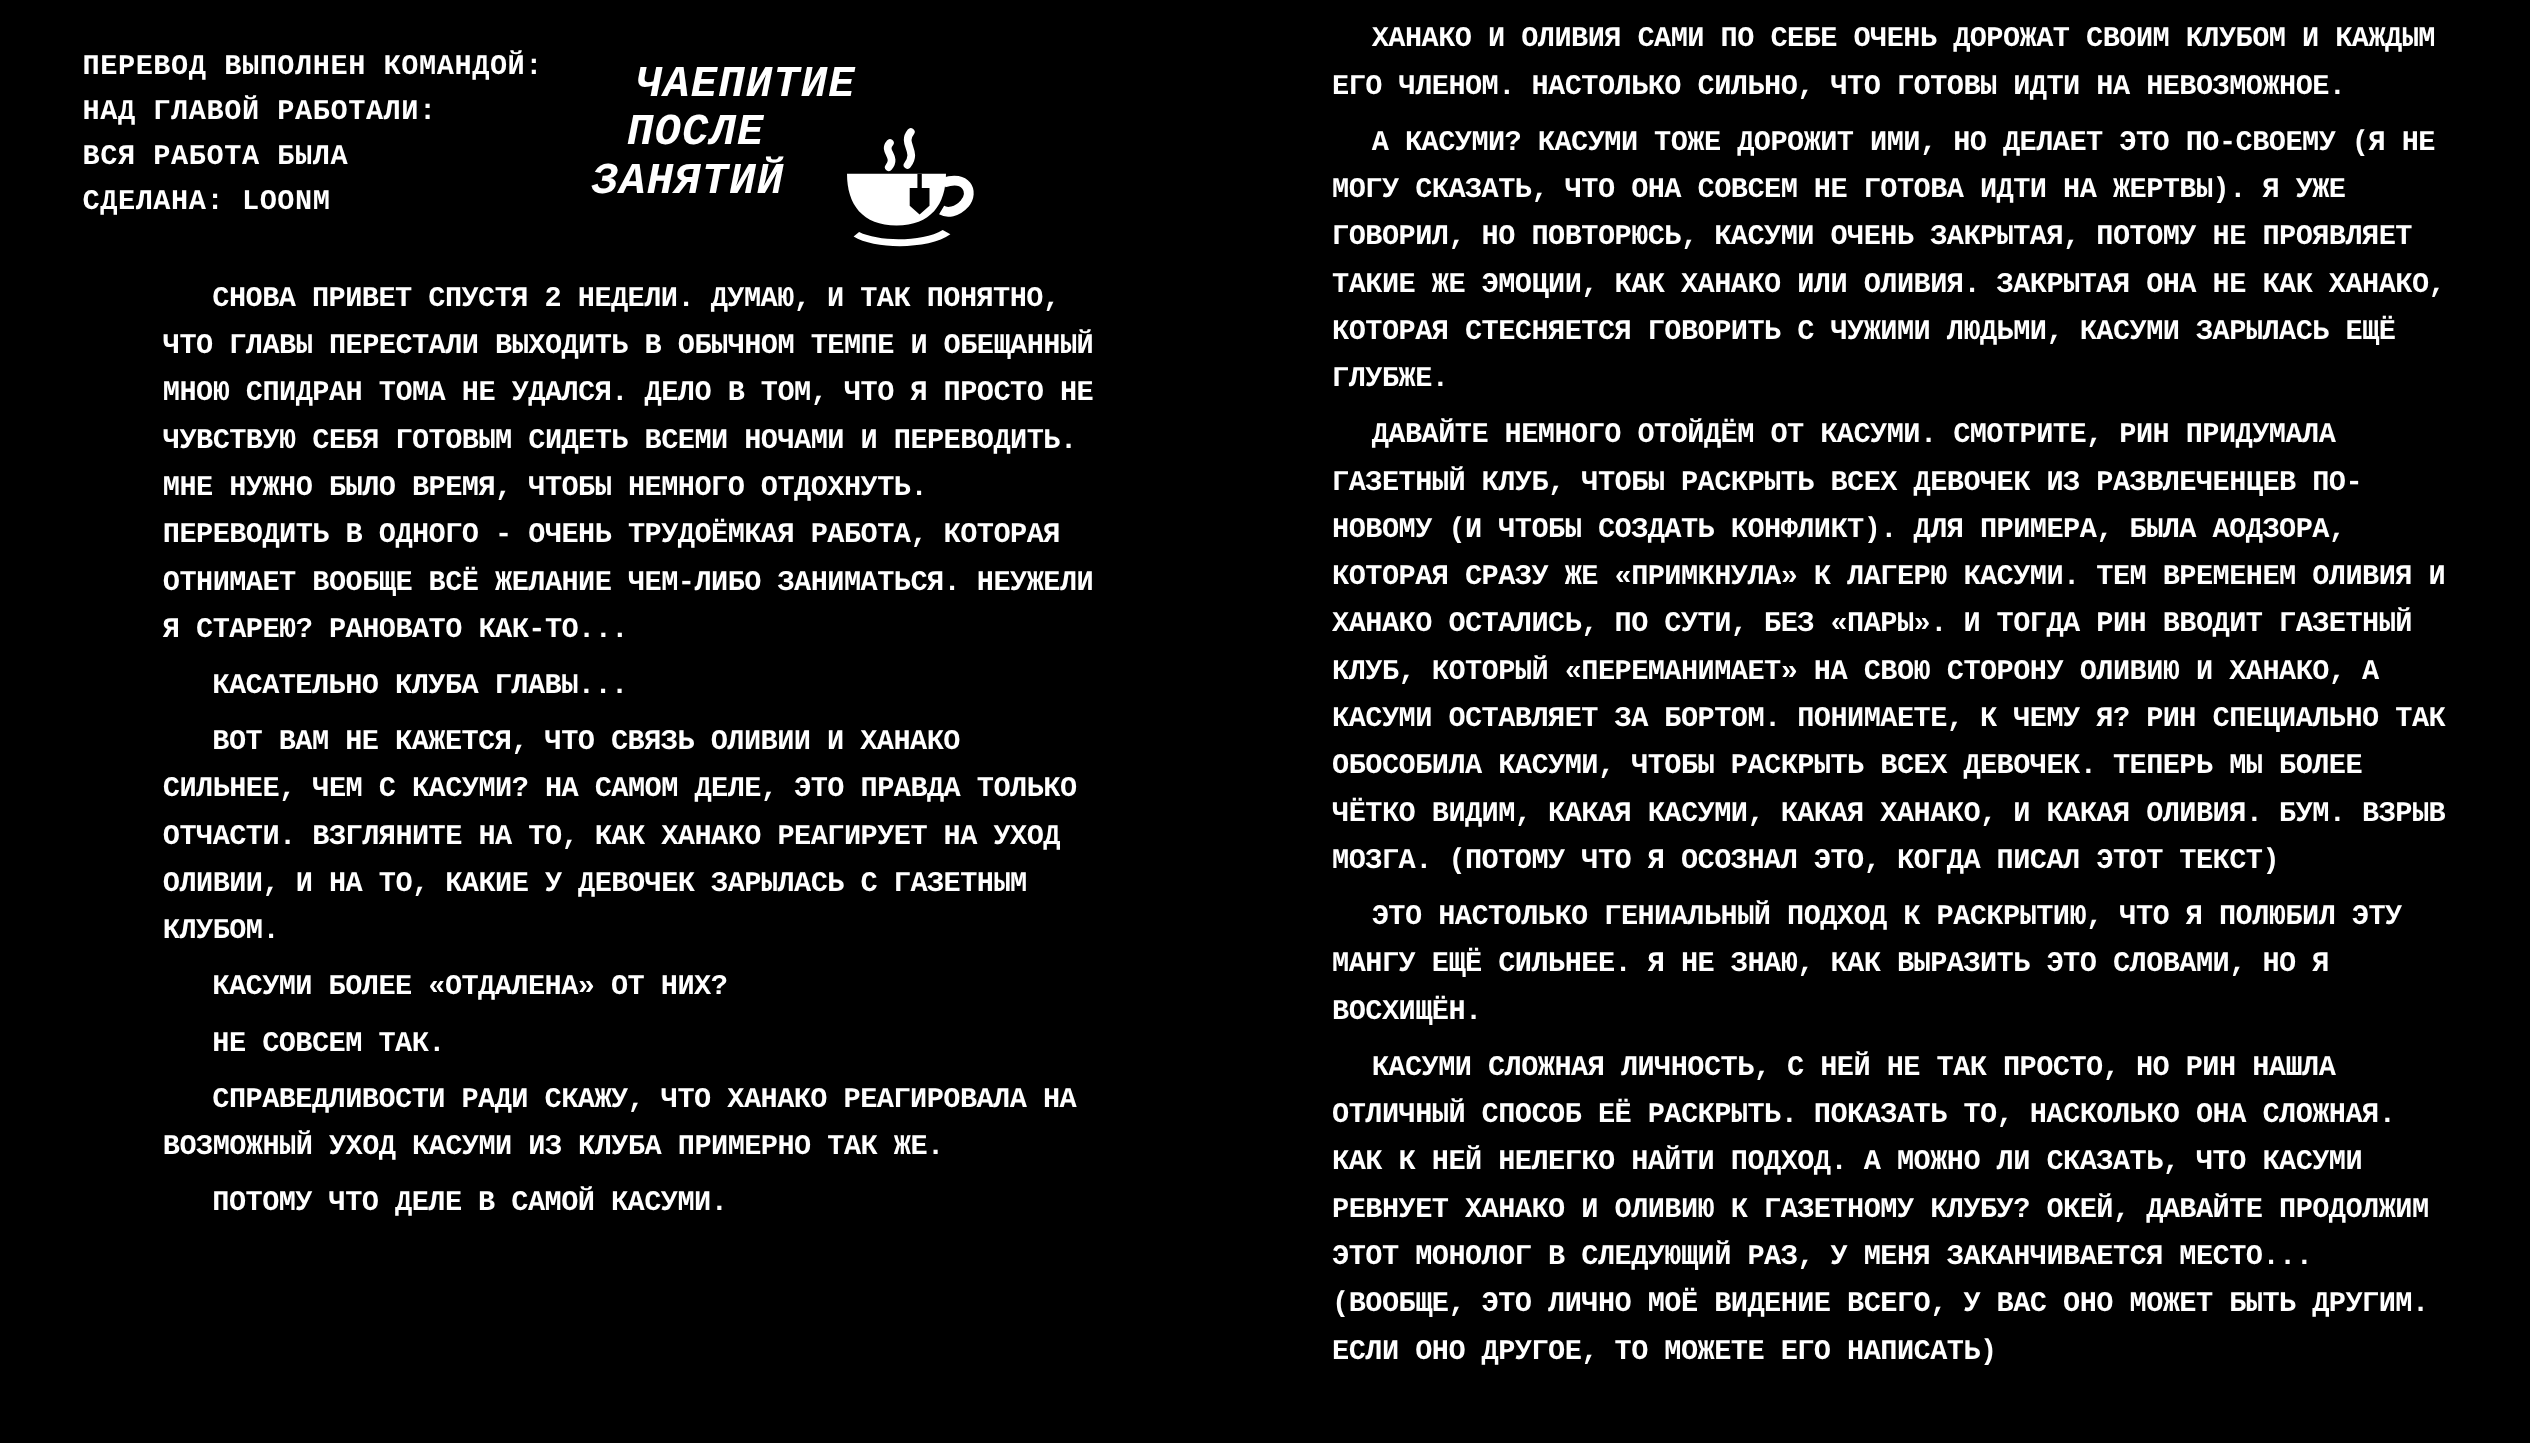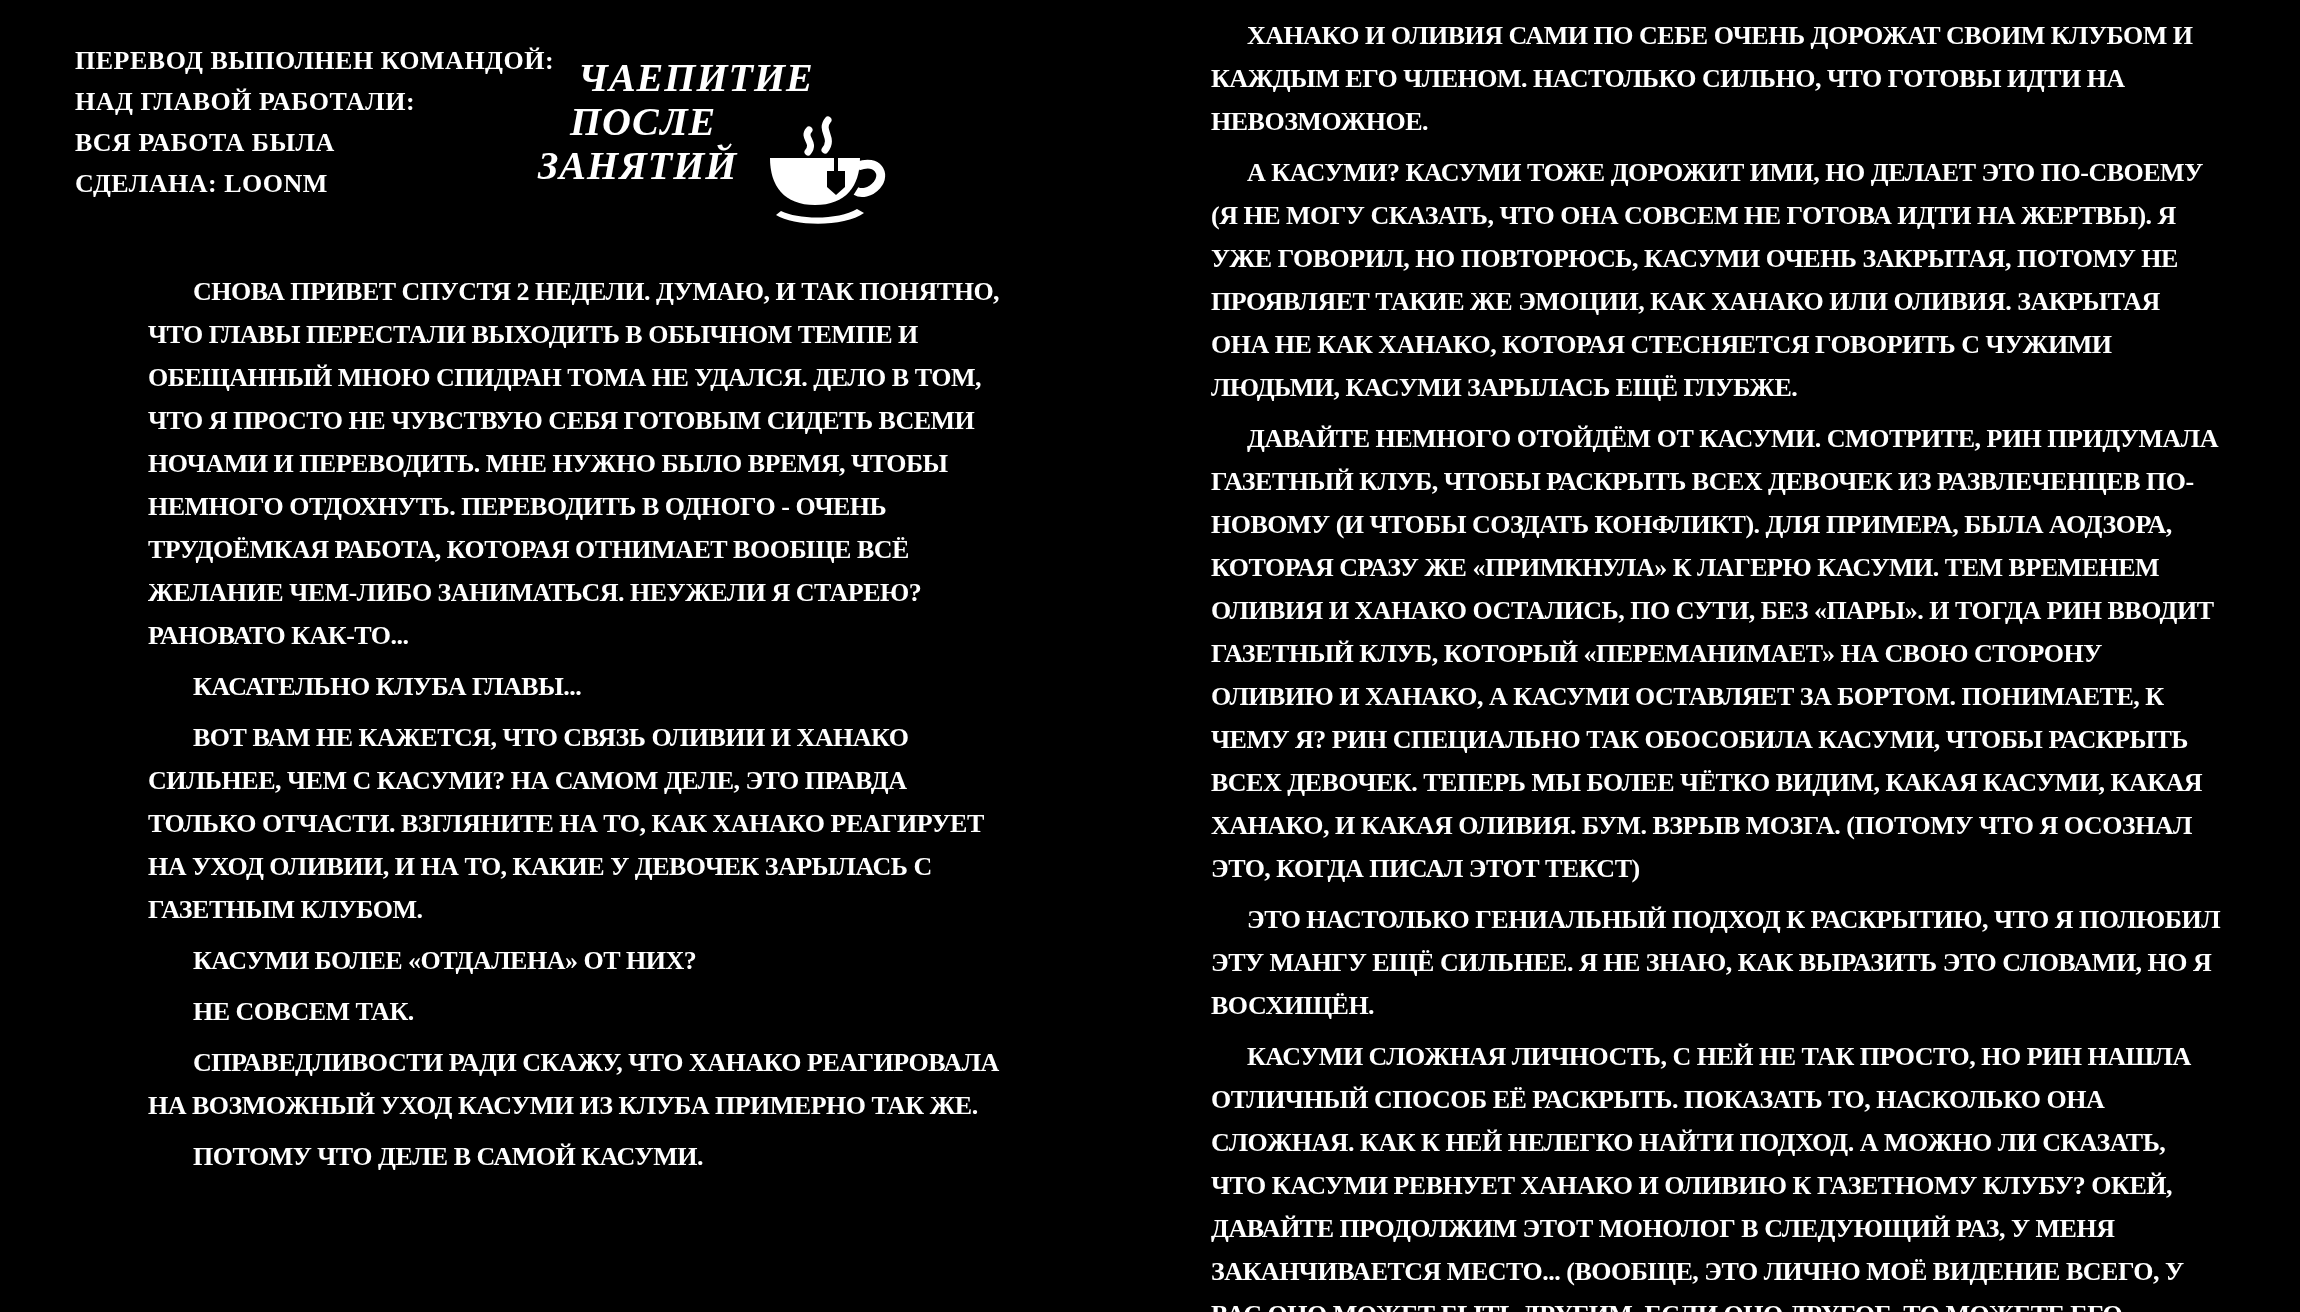--- a/index.html
+++ b/index.html
@@ -1,21 +1,21 @@
 <!DOCTYPE html>
 <html style="--bg: #000000; --fg: #ffffff;"><head>
 <meta charset="utf-8">
 <style>
   html,body { margin:0; padding:0; background:#000; }
   .page {
     position:relative;
     width:2300px; height:1312px;
     background:var(--bg,#000000);
     color:var(--fg,#ffffff);
-    font-family:Liberation Serif, serif;
+    font-family:Liberation Mono, monospace;
     font-weight:bold;
     overflow:hidden;
   }
   .credits {
     position:absolute; left:75px; top:40px;
     font-size:26px; line-height:41px; letter-spacing:0.5px;
     white-space:nowrap;
   }
   .title {
     position:absolute; left:578px; top:56px; width:284px;
@@ -25,21 +25,21 @@
   .title > div:nth-child(2){ transform:translateX(-8px); }
   .title > div:nth-child(3){ transform:translateX(-40px); }
   .teacup {
     position:absolute; left:757px; top:116px;
   }
   .col {
     position:absolute;
     font-size:26px; line-height:43px; letter-spacing:-0.5px;
   }
   .col p { margin:0 0 8px 0; }
-  .col-left  { left:148px;  top:250px; width:852px;margin-top:20px; }
+  .col-left  { left:148px;  top:250px; width:852px; }
   .col-left  p { text-indent:45px; }
   .col-right { left:1187px; top:14px;  width:1036px; }
   .col-right p { text-indent:36px;margin-left:24px; }
 </style>
 </head>
 <body>
 
 <div class="page">
 
   <div class="credits">

